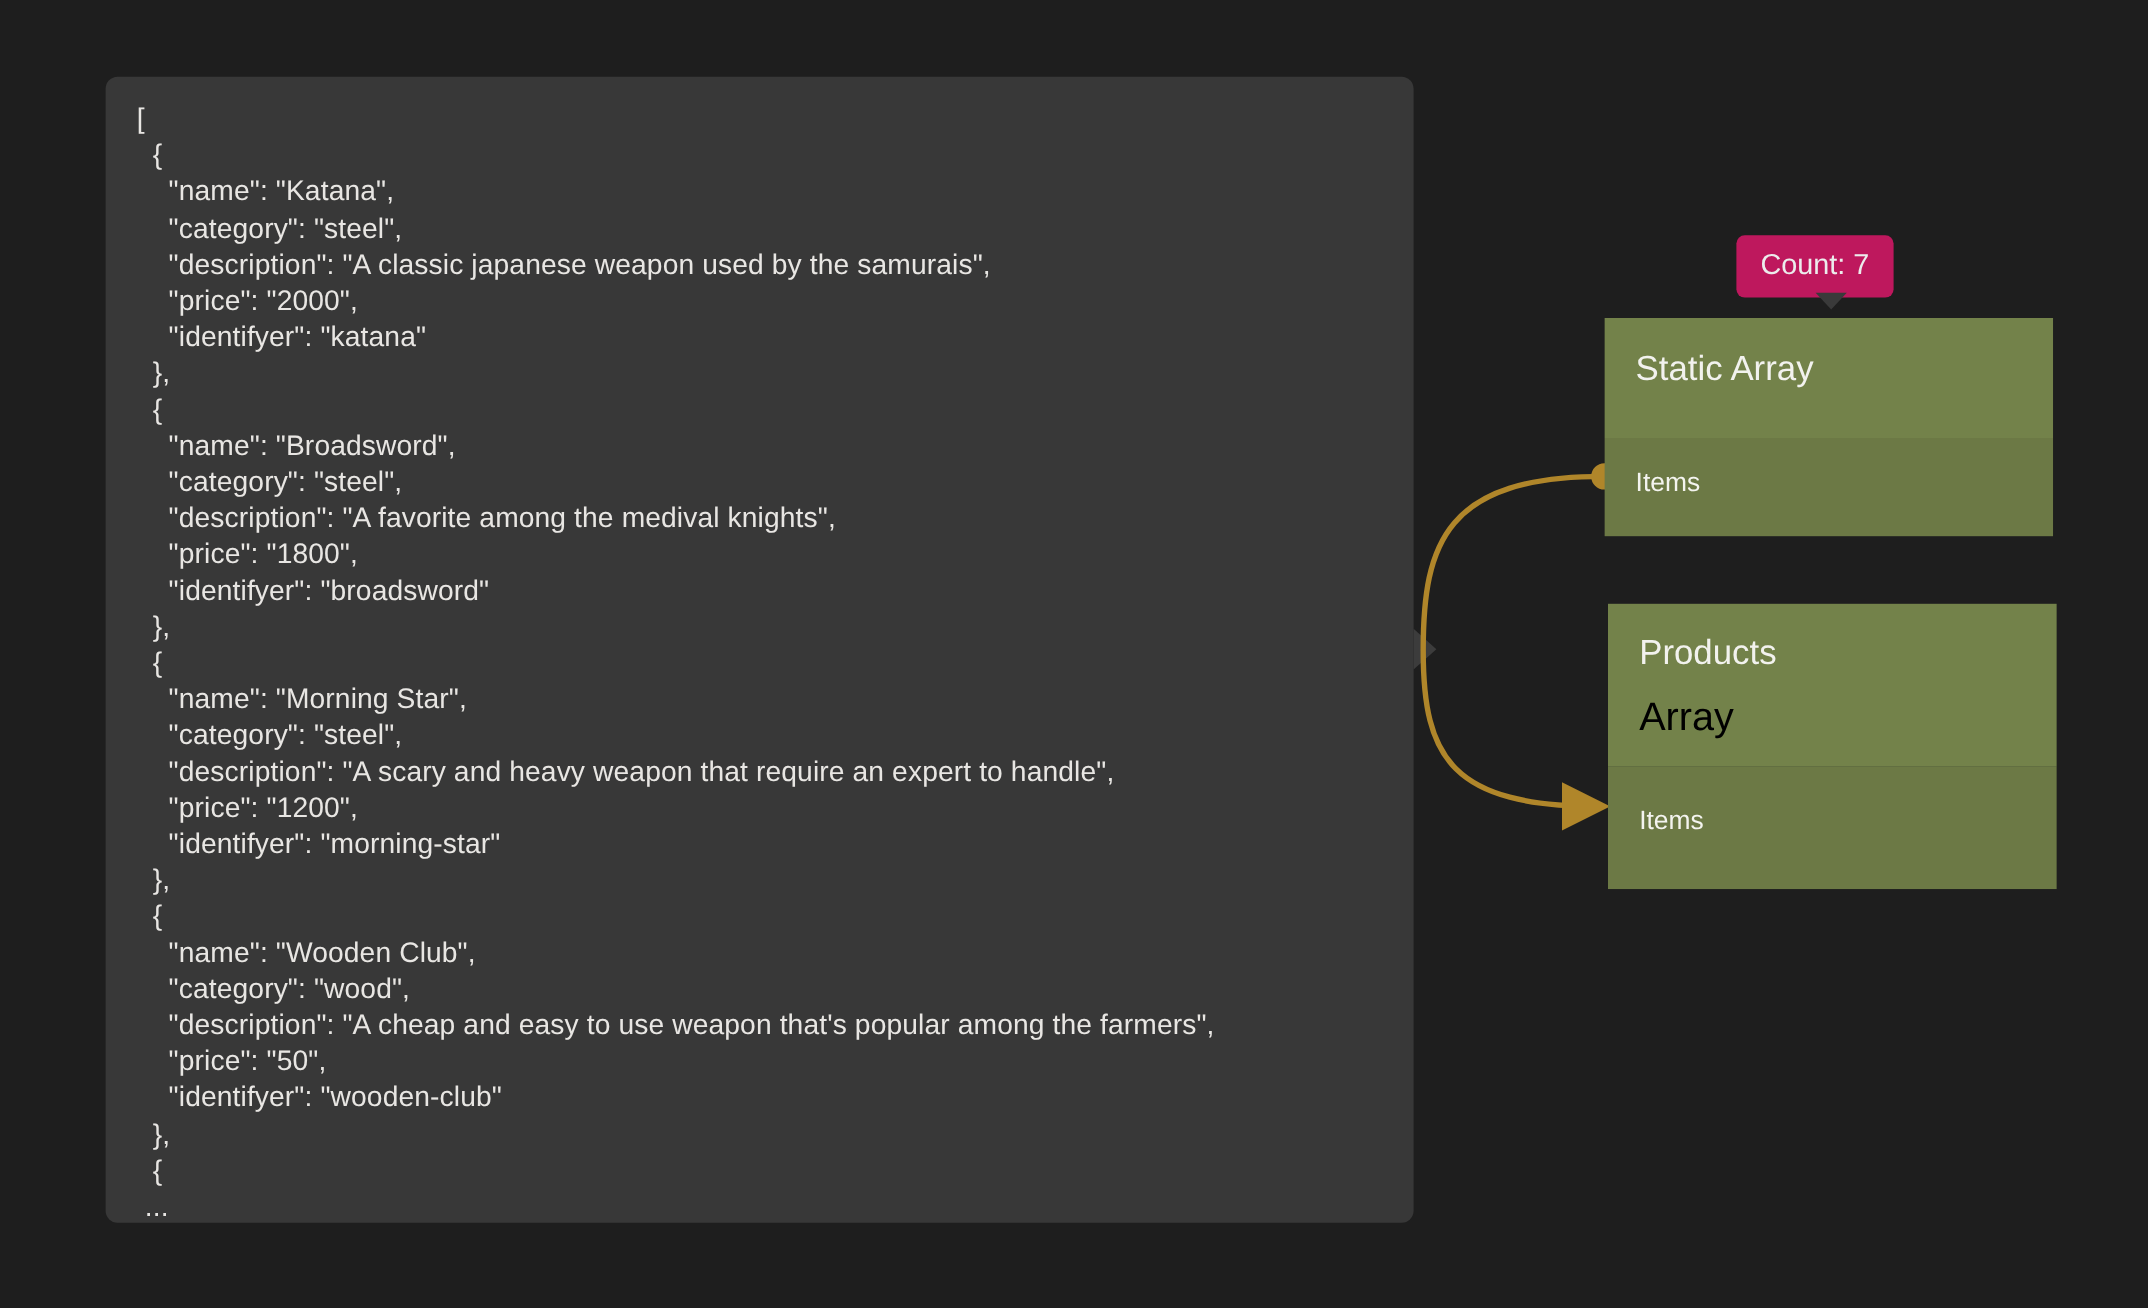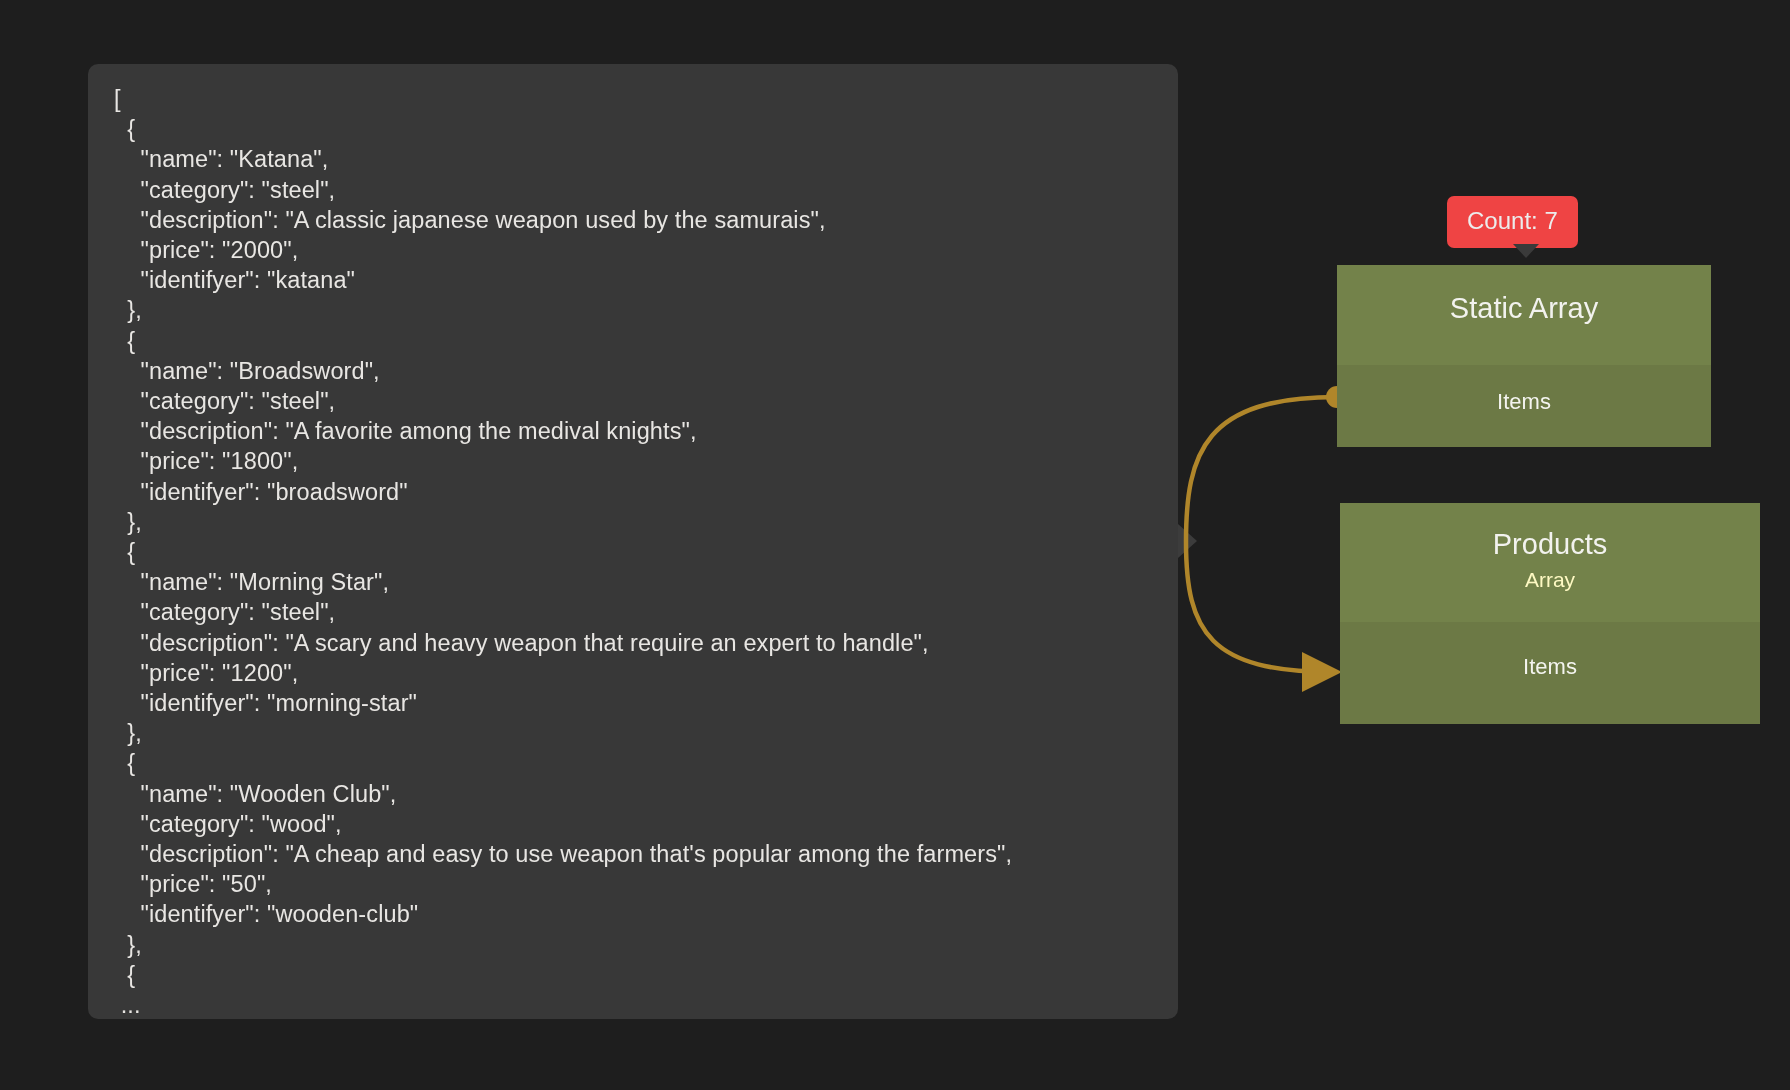--- a/index.html
+++ b/index.html
@@ -50,40 +50,39 @@
     height: 0;
     border-top: 17px solid transparent;
     border-bottom: 17px solid transparent;
     border-left: 19px solid #3c3c3c;
   }
 
   
   .node-card {
     position: absolute;
     overflow: hidden;
-    text-align: center;
   }
 
   .node-header {
     background: #73824a;
     padding: 20px 26px 22px 26px;
   }
 
   .node-title {
     color: #f2f2ee;
     font-size: 29px;
     line-height: 34px;
     font-weight: 400;
   }
 
   .node-subtitle {
-    color: #fef9c3;
-    font-size: 21px;
+    color: #000000;
+    font-size: 33px;
     line-height: 32px;
-    margin-top: 3px;
+    margin-top: 20px;
   }
 
   .node-body {
     background: #6c7945;
     padding: 22px 26px 34px 26px;
   }
 
   .node-row {
     color: #f4f4ef;
     font-size: 22px;
@@ -94,31 +93,31 @@
     left: 1337px;
     top: 265px;
     width: 374px;
   }
   #card-static-array .node-header { padding-bottom: 40px; padding-top: 26px; }
   #card-static-array .node-body   { padding-top: 22px; padding-bottom: 30px; }
 
   #card-products {
     left: 1340px;
     top: 503px;
-    width: 420px;
+    width: 374px;
   }
   #card-products .node-header { padding-bottom: 26px; padding-top: 24px; }
   #card-products .node-body   { padding-top: 30px; padding-bottom: 42px; }
 
   
   #count-tooltip {
     position: absolute;
     left: 1447px;
     top: 196px;
-    background: #ef4444;
+    background: #be185d;
     color: #ececec;
     font-size: 24px;
     line-height: 28px;
     padding: 11px 20px 13px 20px;
     border-radius: 7px;
     white-space: nowrap;
   }
   #count-tooltip-arrow {
     position: absolute;
     left: 1513px;

